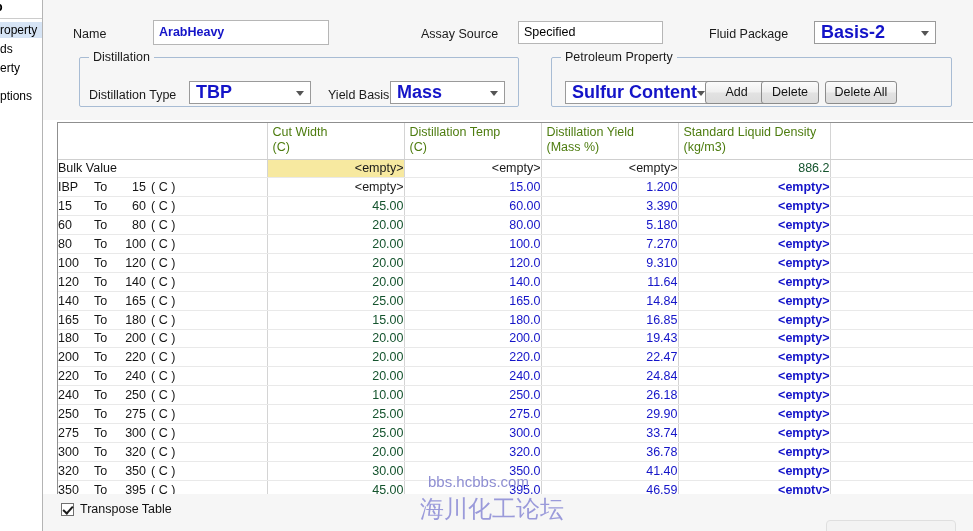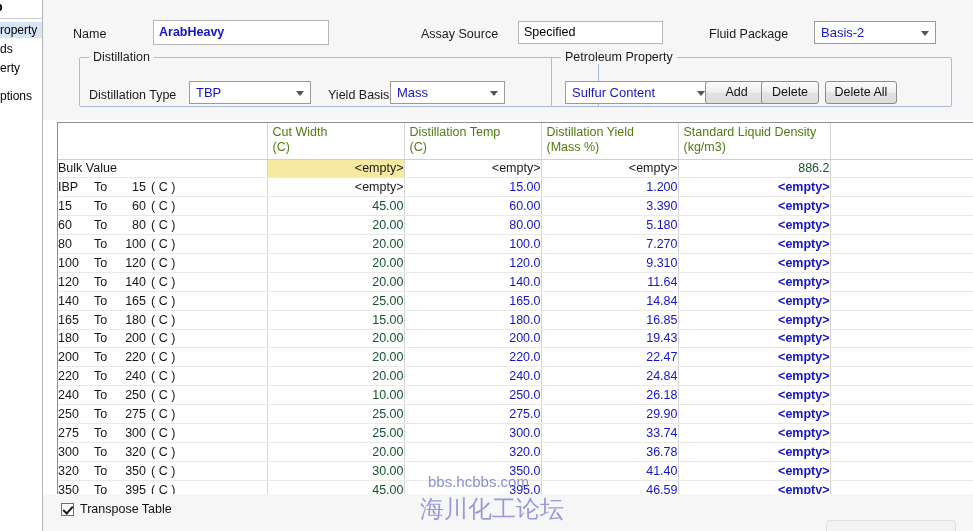--- a/index.html
+++ b/index.html
@@ -77,25 +77,25 @@
     overflow: hidden;
   }
   .txtbox.val-blue { color: #1414c8; font-weight: bold; }
   .txtbox.val-black { color: #000000; }
 
   .combo {
     position: absolute;
     background: #ffffff;
     border: 1px solid #9a9a9a;
     box-sizing: border-box;
-    font-size: 13px;
+    font-size: 18px;
     line-height: 21px;
     padding: 0 22px 0 6px;
     color: #1414c8;
-    font-weight: normal;
+    font-weight: bold;
     white-space: nowrap;
     overflow: hidden;
   }
   .combo .arrow {
     position: absolute;
     right: 6px; top: 50%;
     margin-top: -2px;
     width: 0; height: 0;
     border-left: 4px solid transparent;
     border-right: 4px solid transparent;
@@ -286,21 +286,21 @@
 
   <div class="lbl" style="left:378px; top:27px;">Assay Source</div>
   <div class="txtbox val-black" style="left:475px; top:21px; width:145px; height:23px; line-height:21px;">Specified</div>
 
   <div class="lbl" style="left:666px; top:27px;">Fluid Package</div>
   <div class="combo" style="left:771px; top:21px; width:122px; height:23px; line-height:21px;">
     <span>Basis-2</span>
     <span class="arrow"></span>
   </div>
 
-  <div class="groupbox" style="left:36px; top:57px; width:520px; height:50px;">
+  <div class="groupbox" style="left:36px; top:57px; width:440px; height:50px;">
     <div class="gb-title">Distillation</div>
   </div>
   <div class="lbl" style="left:46px; top:88px;">Distillation Type</div>
   <div class="combo" style="left:146px; top:81px; width:122px; height:23px; line-height:21px;">
     <span>TBP</span>
     <span class="arrow"></span>
   </div>
   <div class="lbl" style="left:285px; top:88px;">Yield Basis</div>
   <div class="combo" style="left:347px; top:81px; width:115px; height:23px; line-height:21px;">
     <span>Mass</span>

